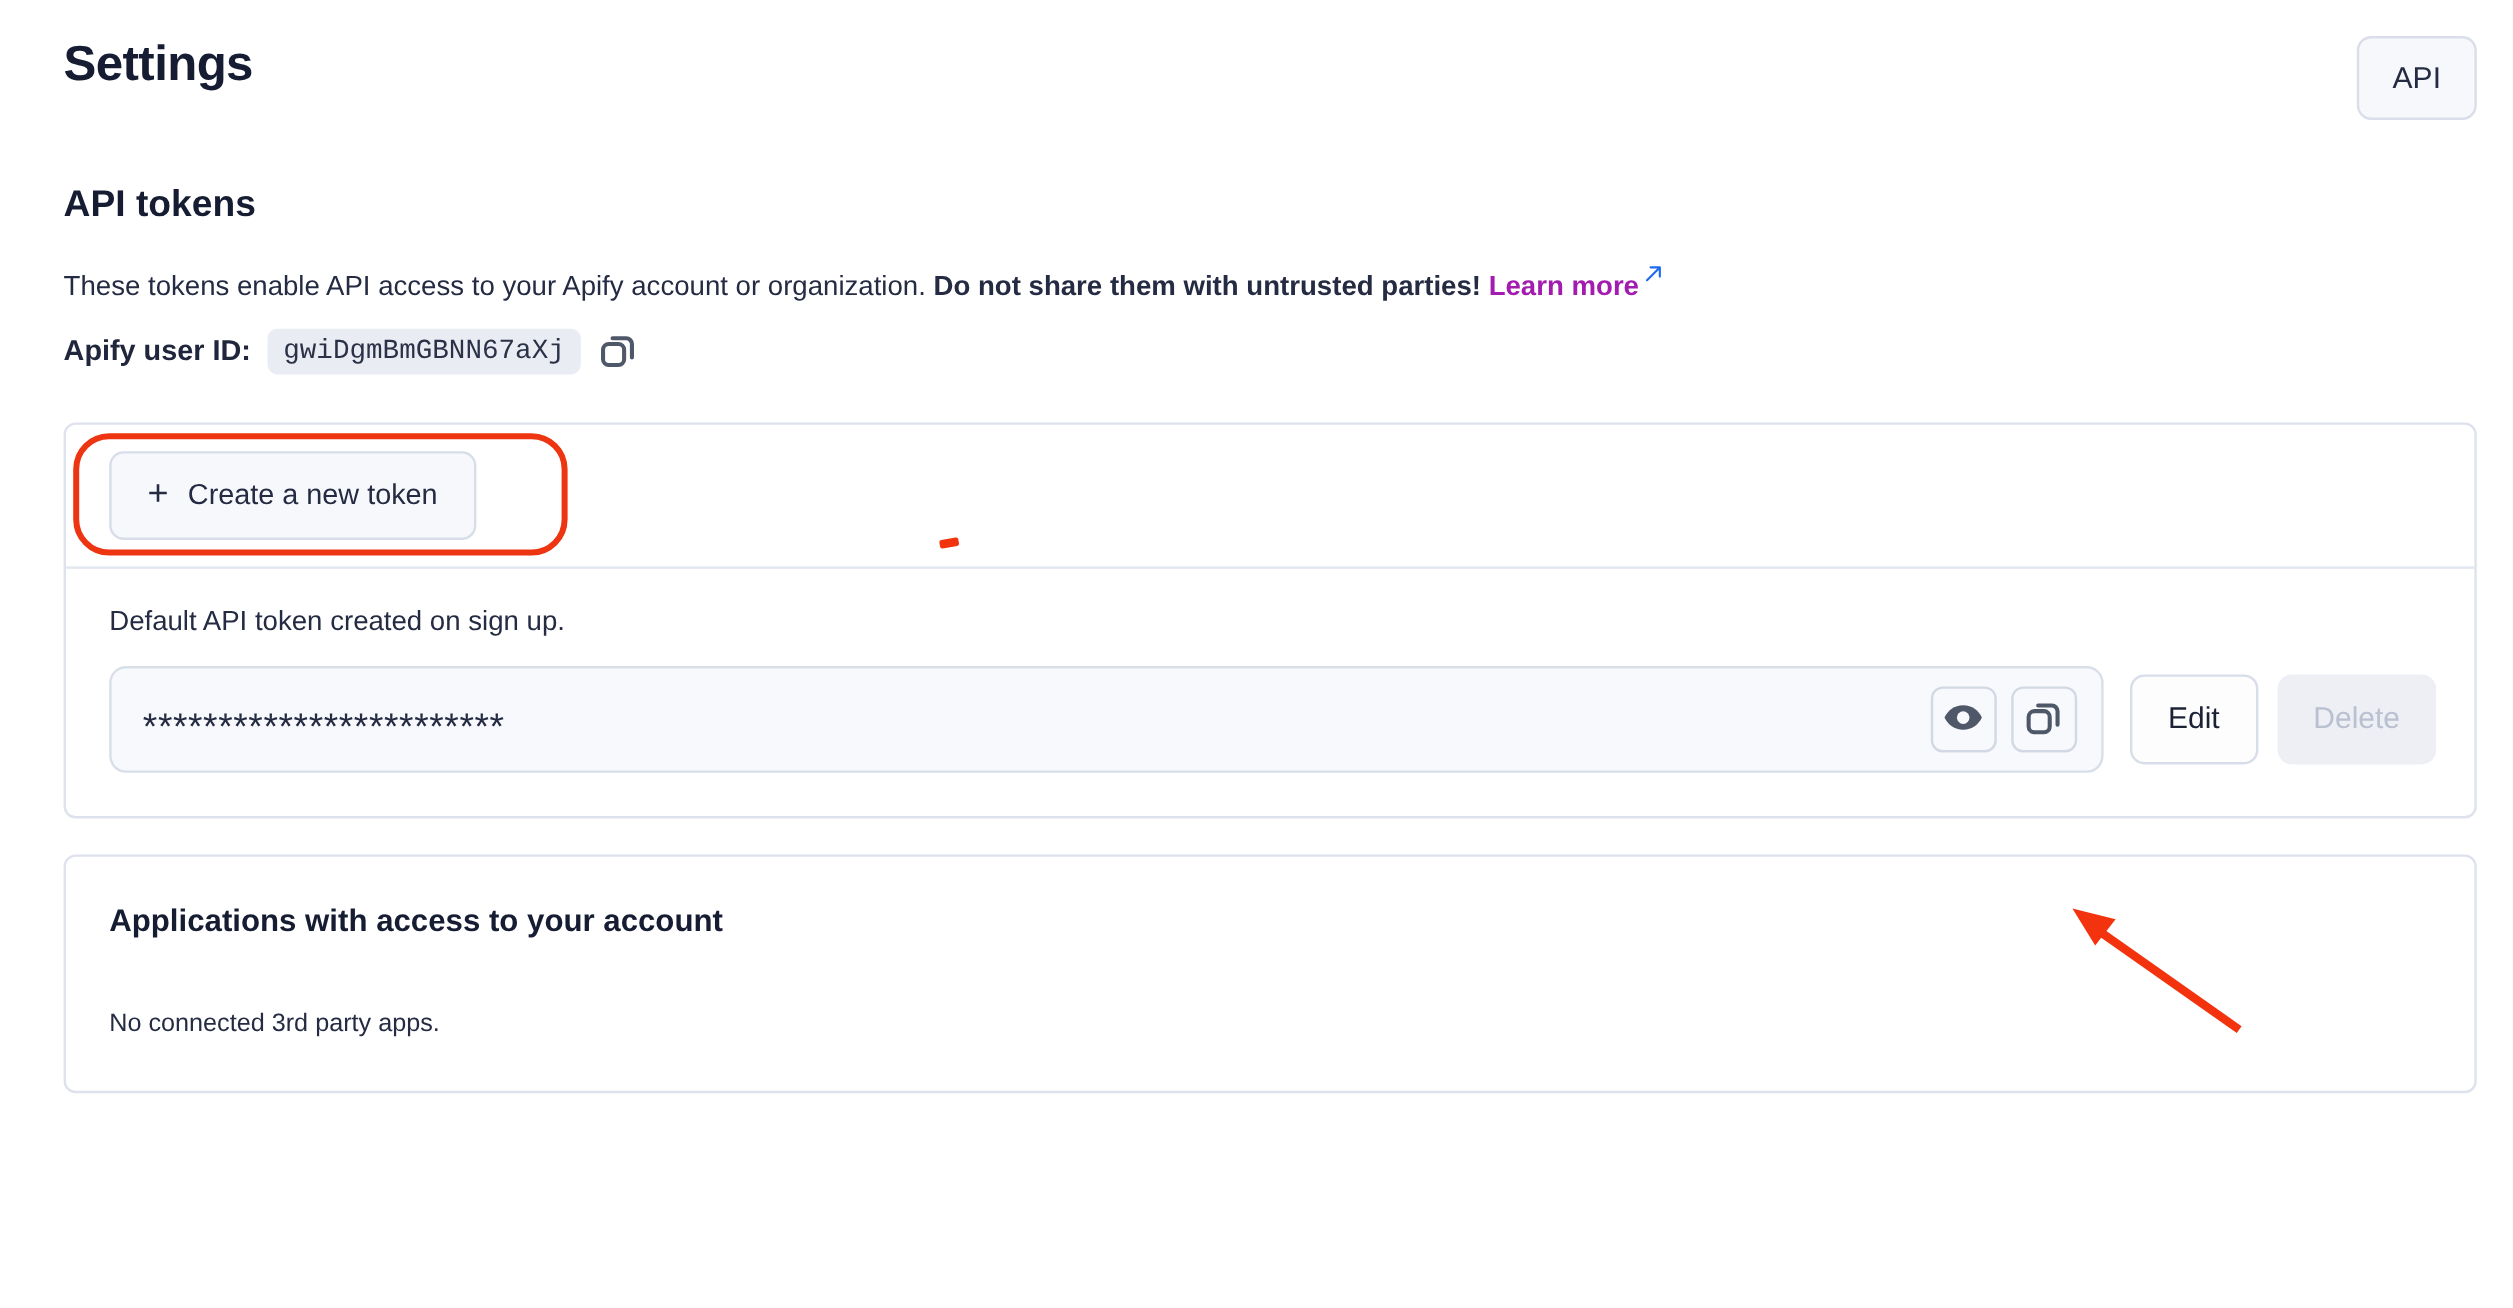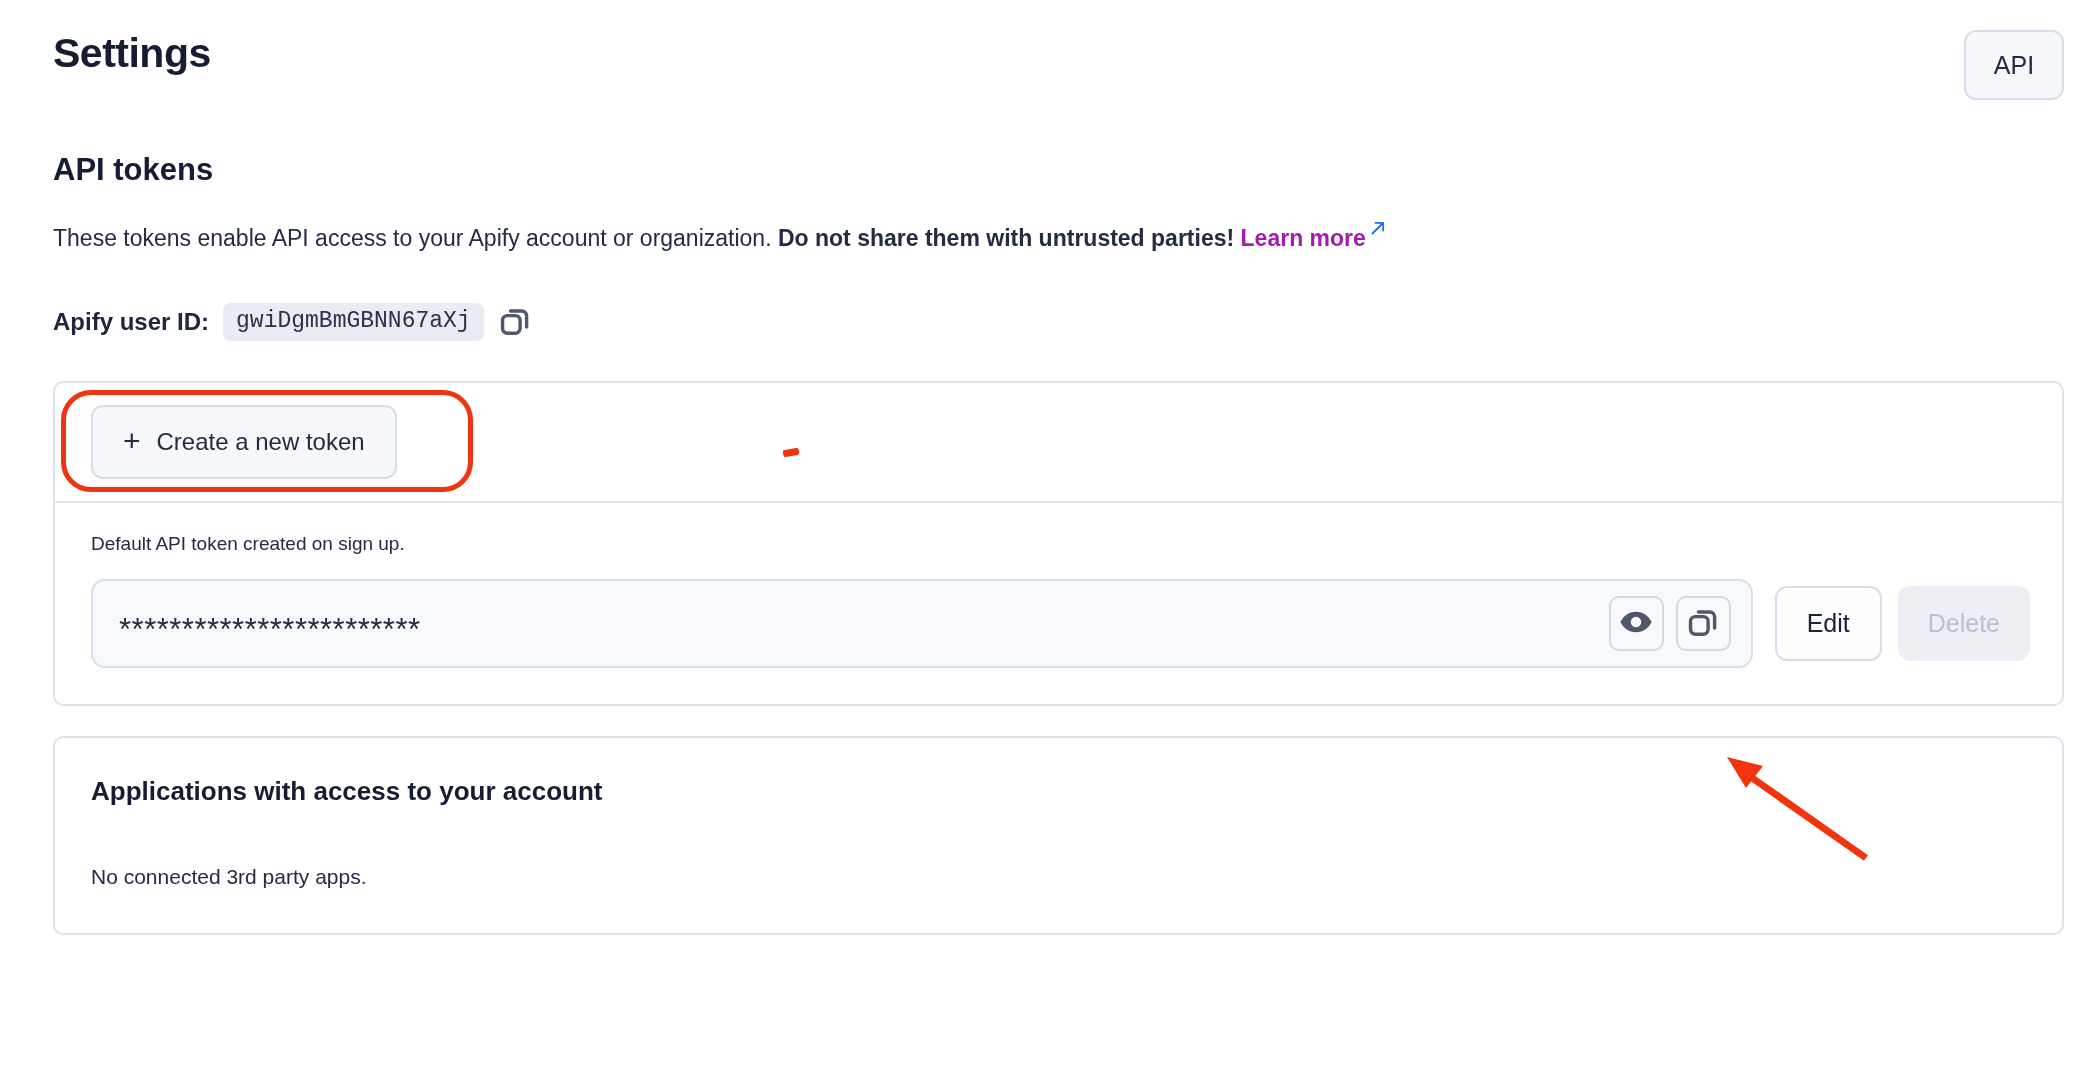--- a/index.html
+++ b/index.html
@@ -33,21 +33,21 @@
   }
   .tab.active { color: #1f6bf2; border-bottom-color: #1f6bf2; }
 
   
   .section-title { font-size: 31px; font-weight: 700; color: #161d33; margin-top: 52px; }
   .section-desc { font-size: 23px; margin-top: 26px; color: #242b42; line-height: 1.35; }
   .section-desc b { font-weight: 700; }
   .learn-more { color: #a21caf; text-decoration: none; cursor: pointer; font-weight: bold; }
   .ext-arrow { display: inline-block; vertical-align: 9px; margin-left: 3px; }
 
-  .userid-row { display: flex; align-items: center; margin-top: 49px; }
+  .userid-row { display: flex; align-items: center; margin-top: 20px; }
   .userid-label { font-size: 24px; font-weight: 700; color: #20273c; }
   .code-pill {
     margin-left: 14px; background: #e9ecf3; border-radius: 8px;
     padding: 5px 13px 7px 13px;
     font-family: "Liberation Mono", monospace; font-size: 23px; color: #2b3247;
   }
   .icon-btn-bare { background: none; border: none; cursor: pointer; margin-left: 14px; display: flex; align-items: center; }
 
   
   .card { border: 2px solid #dde2ec; border-radius: 10px; width: 2011px; position: relative; }
@@ -64,21 +64,21 @@
   .create-btn {
     height: 74px; padding: 0 30px;
     background: #f7f8fc; border: 2px solid #d7dde9; border-radius: 12px;
     font-family: "Liberation Sans", sans-serif;
     font-size: 24px; color: #242b42; cursor: pointer;
     display: flex; align-items: center; gap: 16px;
   }
   .plus-glyph { font-size: 30px; font-weight: 400; line-height: 1; margin-top: -3px; }
 
   .card-body { padding: 30px 32px 36px 36px; }
-  .token-desc { font-size: 19px; color: #242b42; }
+  .token-desc { font-size: 23px; color: #242b42; }
 
   .token-row { display: flex; align-items: center; margin-top: 24px; }
   .token-field {
     flex: 1; height: 89px; background: #f7f9fc;
     border: 2px solid #d9dfe9; border-radius: 14px;
     display: flex; align-items: center; padding: 0 20px 0 26px;
   }
   .token-input {
     flex: 1; border: none; background: transparent; outline: none;
     font-family: "Liberation Sans", sans-serif;

